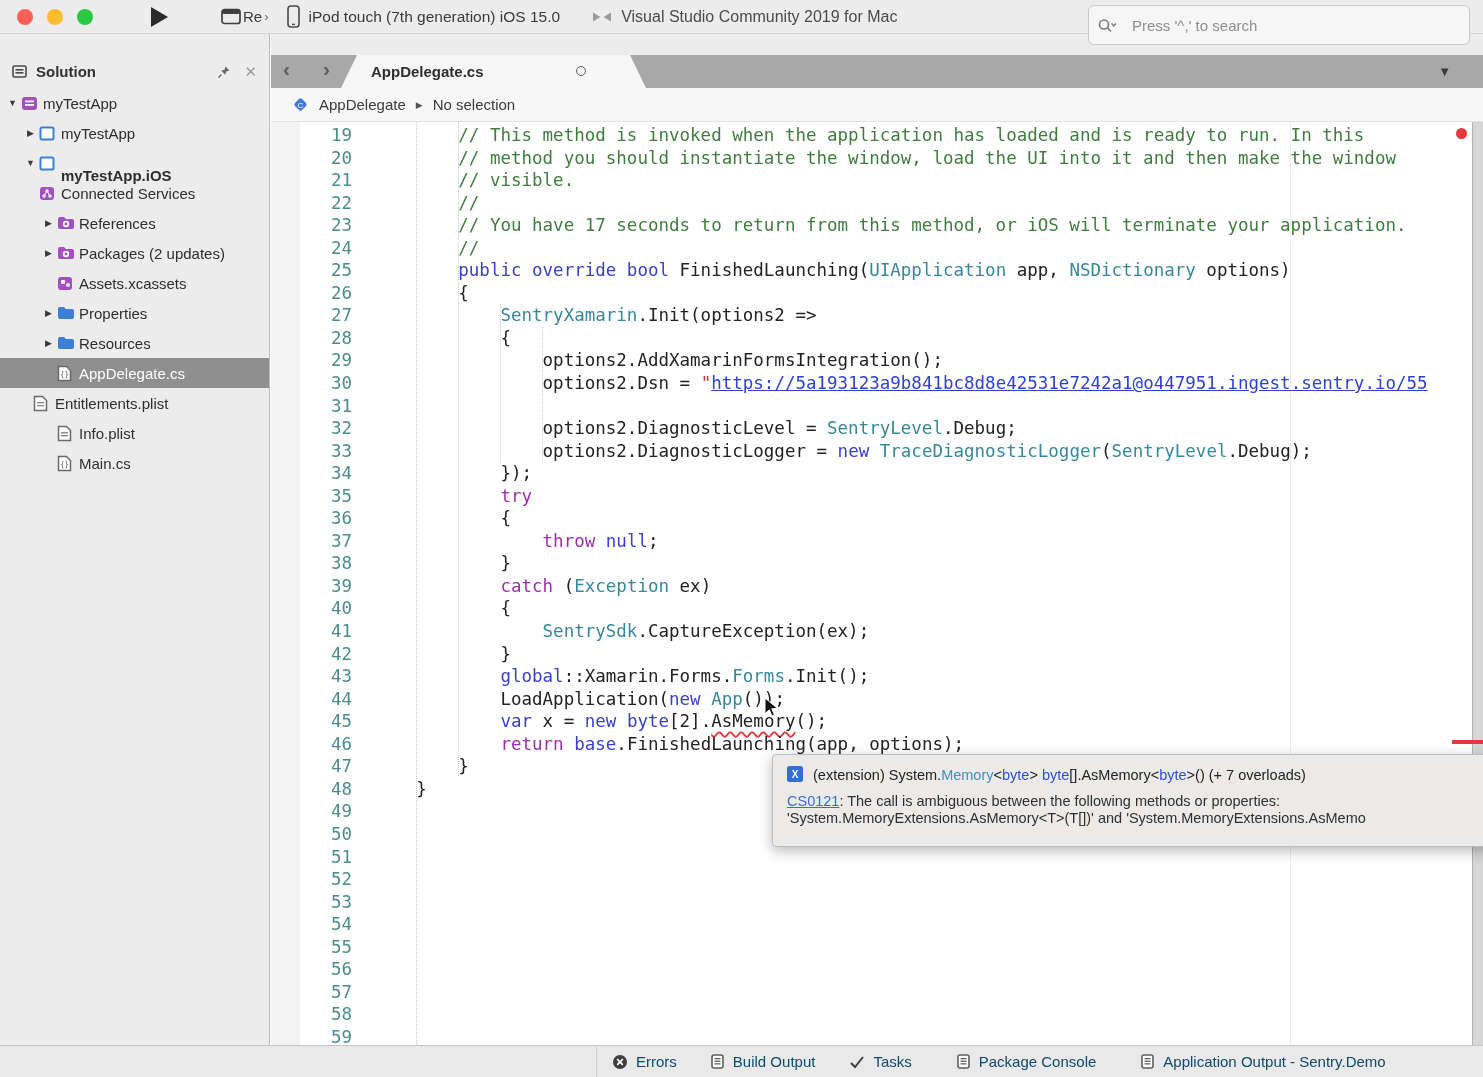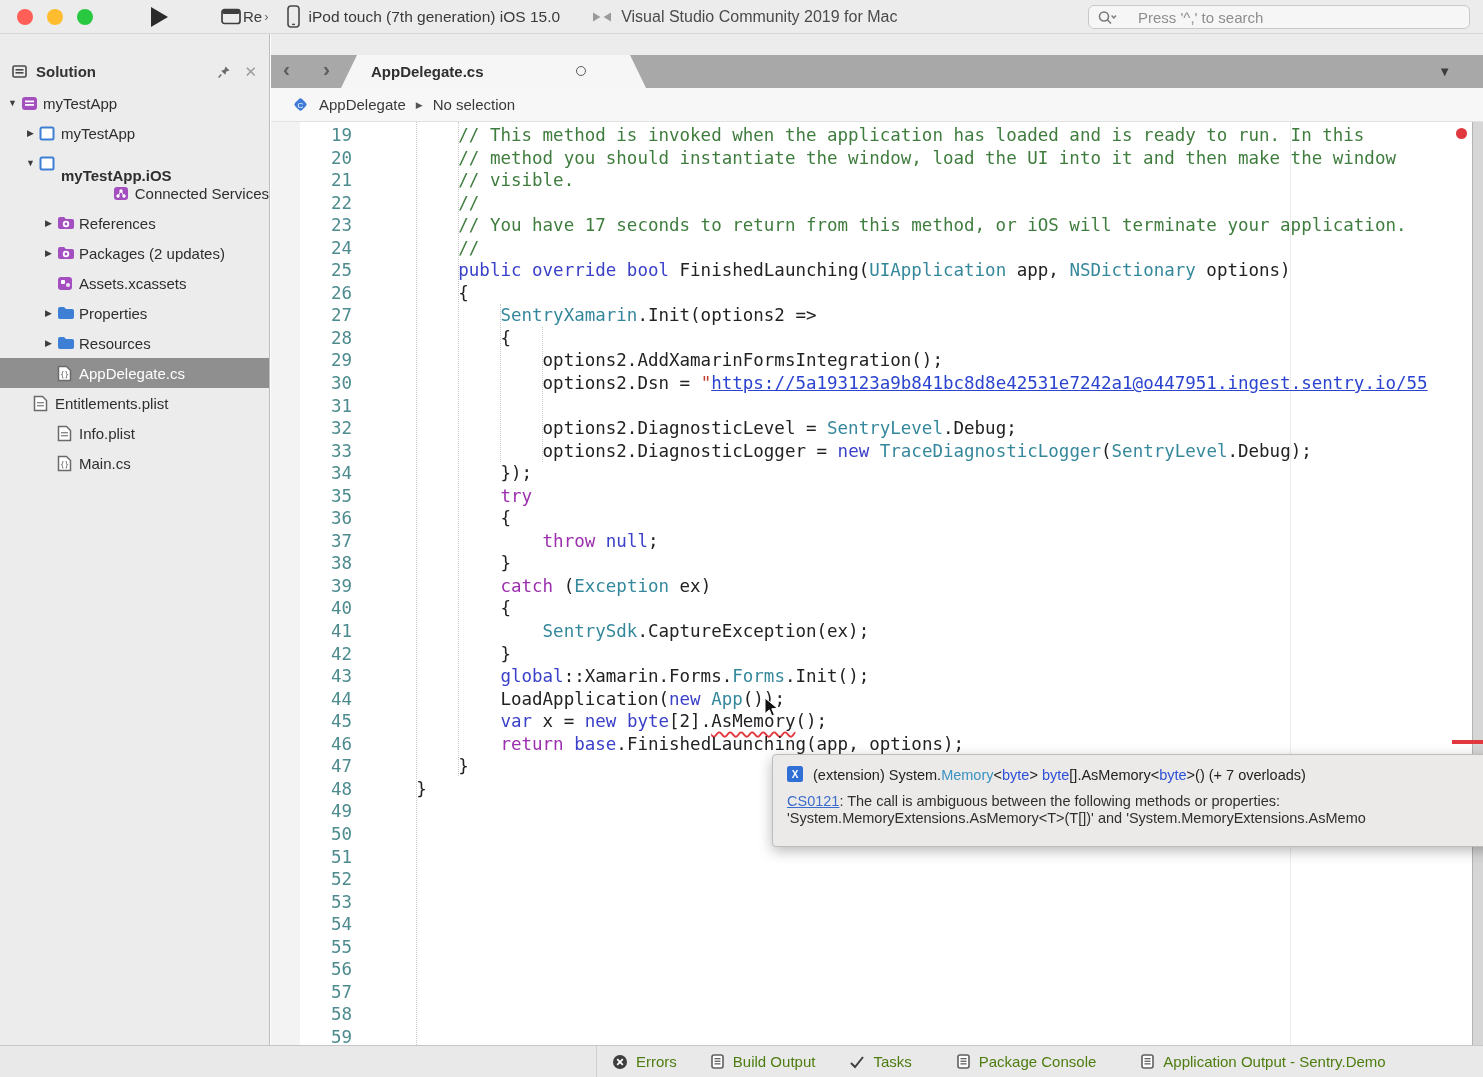--- a/index.html
+++ b/index.html
@@ -17,22 +17,22 @@
   
   #titlebar{position:absolute;left:0;top:0;width:100%;height:34px;background:var(--titlebar-bg);
     border-bottom:1px solid #d6d6d6;display:flex;align-items:center;z-index:6;}
   .lights{display:flex;gap:14px;margin-left:17px;}
   .light{width:16px;height:16px;border-radius:50%;}
   .run-btn{margin-left:56px;}
   .cfg{display:flex;align-items:center;gap:2px;margin-left:52px;color:#3c3c3c;font-size:15px;}
   .cfg .chev{color:#6a6a6a;font-size:13px;}
   .device{display:flex;align-items:center;gap:9px;margin-left:18px;color:#3a3a3a;font-size:15.5px;}
   .apptitle{display:flex;align-items:center;gap:9px;margin-left:32px;color:#4a4a4a;font-size:16px;}
-  .searchbox{position:absolute;right:13px;top:5px;width:382px;height:24px;background:#f6f6f6;
-    border:1px solid #c9c9c9;border-radius:6px;display:flex;align-items:center;padding-left:8px;gap:21px;}
+  .searchbox{position:absolute;right:13px;top:5px;width:382px;height:40px;background:#f6f6f6;
+    border:1px solid #c9c9c9;border-radius:6px;display:flex;align-items:center;padding-left:8px;gap:15px;}
   .searchbox .ph{color:#8e8e8e;font-size:15px;}
 
   
   #sidebar{position:absolute;left:0;top:34px;width:270px;bottom:32px;background:var(--sidebar-bg);
     border-right:1px solid #bcbcbc;overflow:hidden;}
   .pad-header{margin-top:21px;height:33px;display:flex;align-items:center;padding:0 12px;gap:8px;}
   .pad-title{font-weight:bold;font-size:15px;color:#333;}
   .pad-tools{margin-left:auto;display:flex;align-items:center;gap:13px;color:#8b8b8b;}
   .pad-close{font-size:15px;color:#9a9a9a;}
   .trow{height:30px;display:flex;align-items:center;font-size:15px;color:#2e2e2e;position:relative;}
@@ -82,21 +82,21 @@
   #tt-sig .tok-kw{color:#2c4fd8;} #tt-sig .tok-type{color:#3a93c2;}
   .tt-row2{margin-top:10px;line-height:17px;}
   .tt-row3{line-height:17px;white-space:nowrap;}
   .tt-code{color:#3b6ccc;text-decoration:underline;cursor:pointer;}
 
   
   #bottombar{position:absolute;left:0;bottom:0;width:100%;height:32px;background:var(--statusbar-bg);
     border-top:1px solid #c6c6c6;}
   .bb-divider{position:absolute;left:596px;top:0;bottom:0;width:1px;background:#cfcfcf;}
   #bbitems{position:absolute;left:612px;top:0;bottom:0;display:flex;align-items:center;gap:34px;}
-  .bb-item{display:flex;align-items:center;gap:8px;font-size:15px;color:#4d7c0f;white-space:nowrap;}
+  .bb-item{display:flex;align-items:center;gap:8px;font-size:15px;color:#0c4a6e;white-space:nowrap;}
   .bb-item.b{font-weight:normal;padding-left:11px;}
 
   #cursor{position:absolute;left:764px;top:697px;z-index:30;}
 </style>
 </head>
 <body>
 
 <div id="app">
 
   <div id="titlebar">
@@ -193,21 +193,21 @@
         </div>
         <div class="trow" style="padding-left: 22px;">
           <span class="tarrow">▼</span>
           <span class="ticon">
             <svg width="17" height="17">
               <rect x="1.5" y="2.5" width="13" height="12" rx="1.5" fill="#fff" stroke="#3d7fd4" stroke-width="2"></rect>
             </svg>
           </span>
           <span class="tlabel b">myTestApp.iOS</span>
         </div>
-        <div class="trow" style="padding-left: 40px; justify-content: flex-end;">
+        <div class="trow" style="padding-left: 22px;">
           <span class="tarrow"></span>
           <span class="ticon">
             <svg width="17" height="17">
               <rect x="1" y="2" width="14" height="13" rx="3" fill="#a44fc0"></rect>
               <path d="M8 6 L5 11 M8 6 L11 11" stroke="#fff" stroke-width="1"></path>
               <circle cx="8" cy="6" r="1.7" fill="#fff"></circle>
               <circle cx="5" cy="11" r="1.7" fill="#fff"></circle>
               <circle cx="11" cy="11" r="1.7" fill="#fff"></circle>
             </svg>
           </span>

